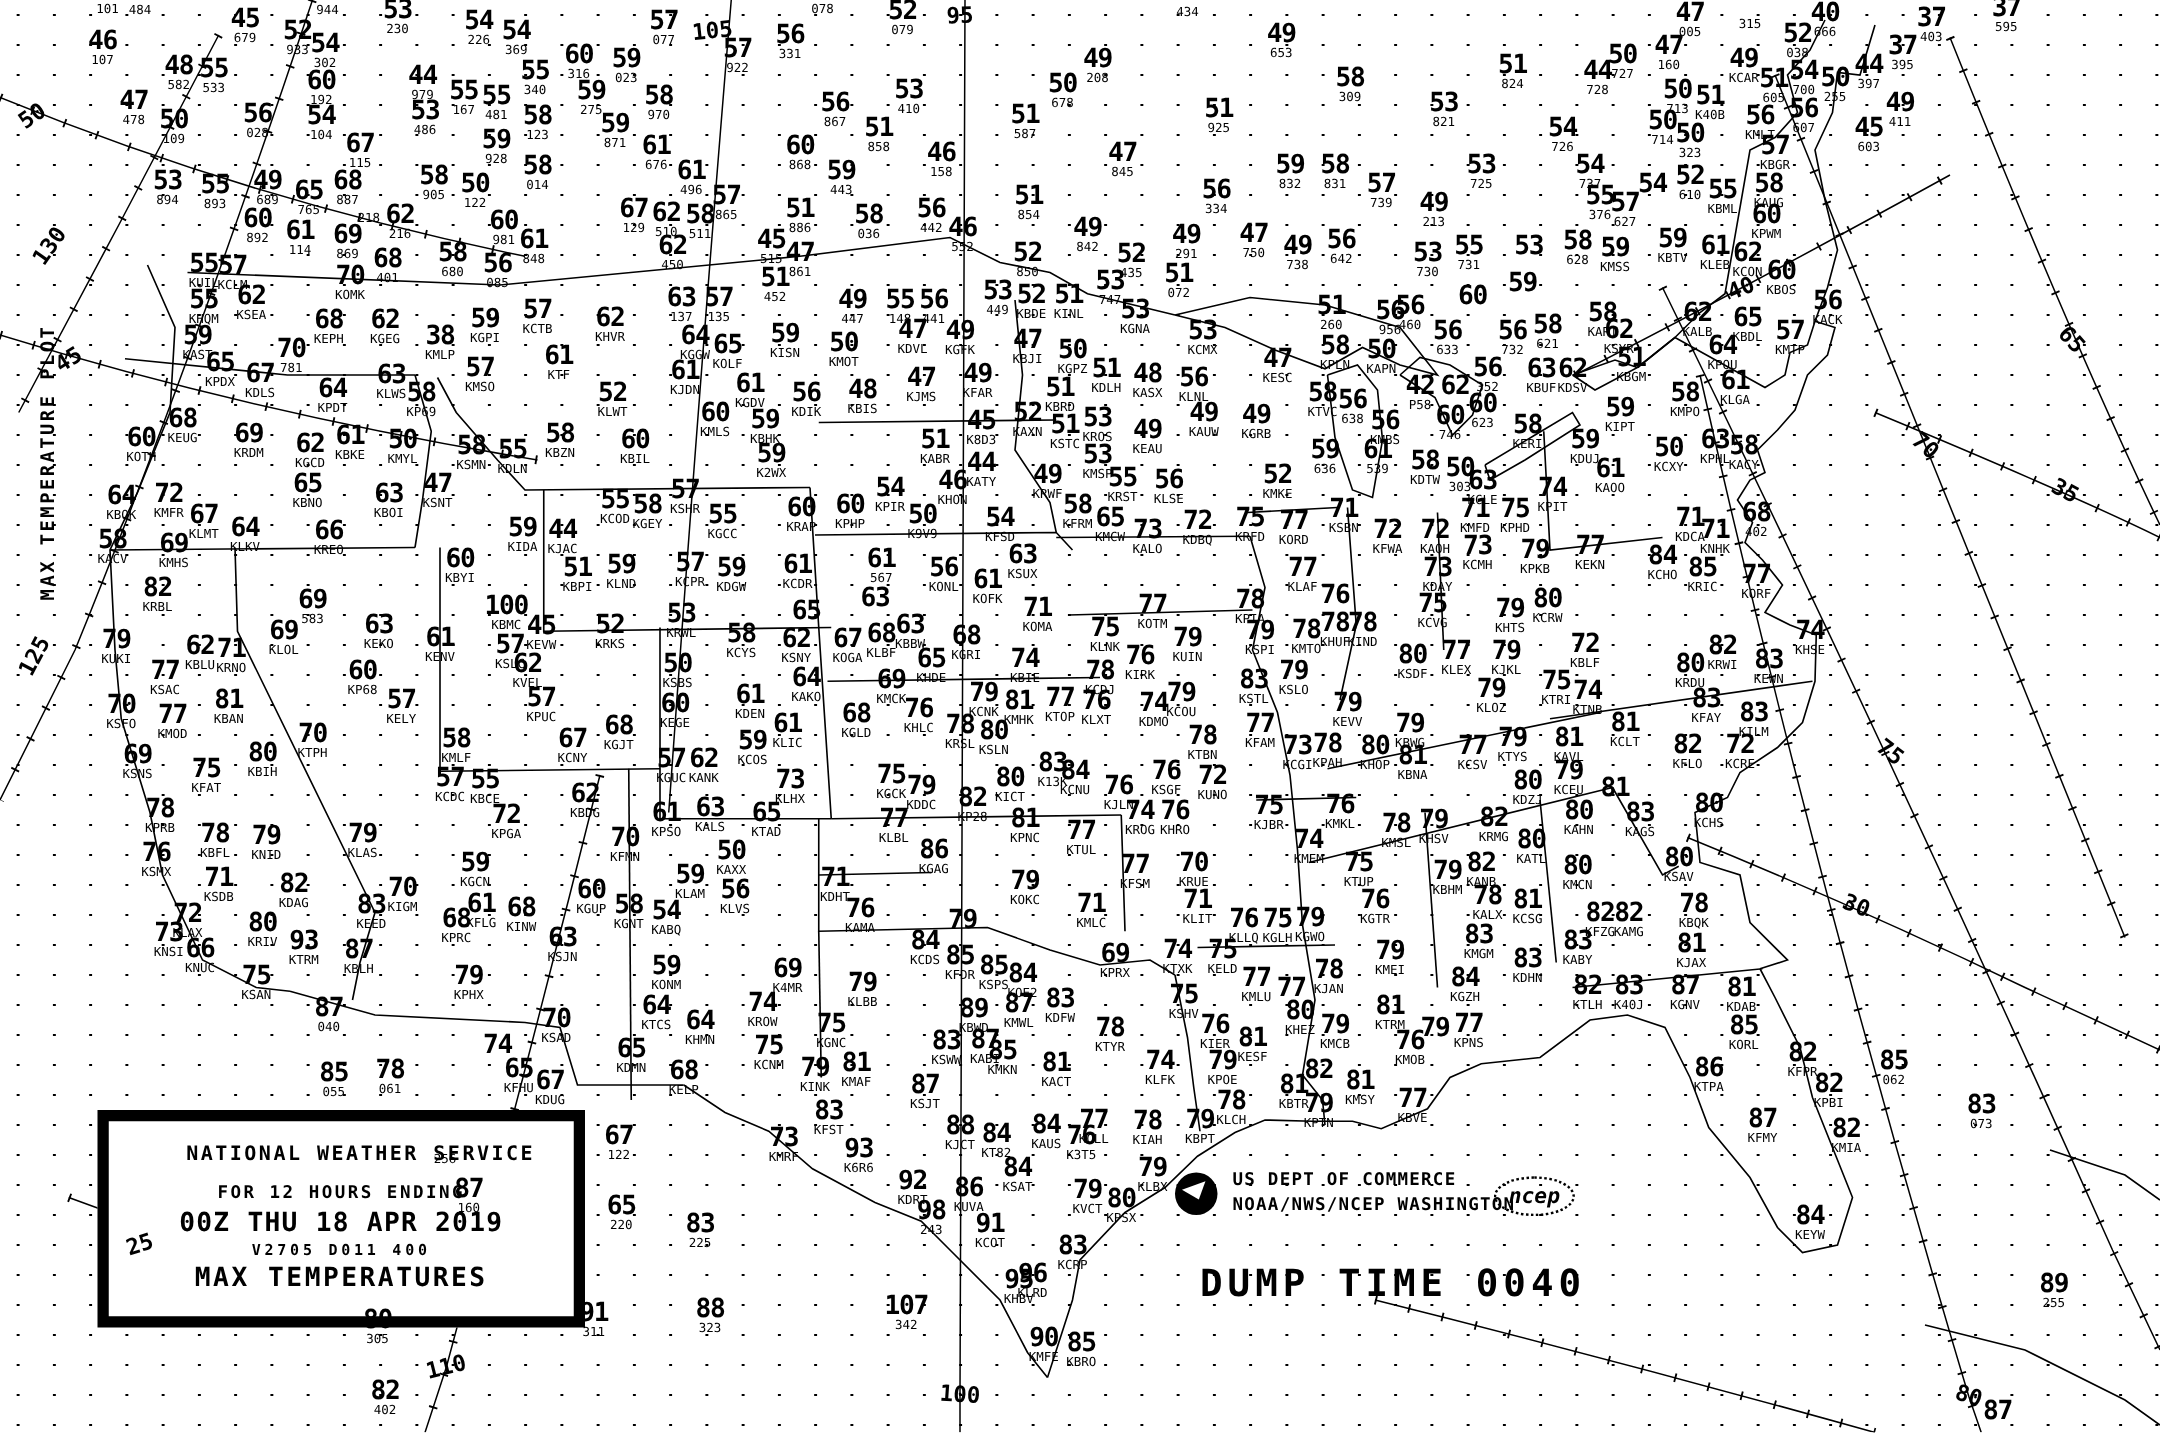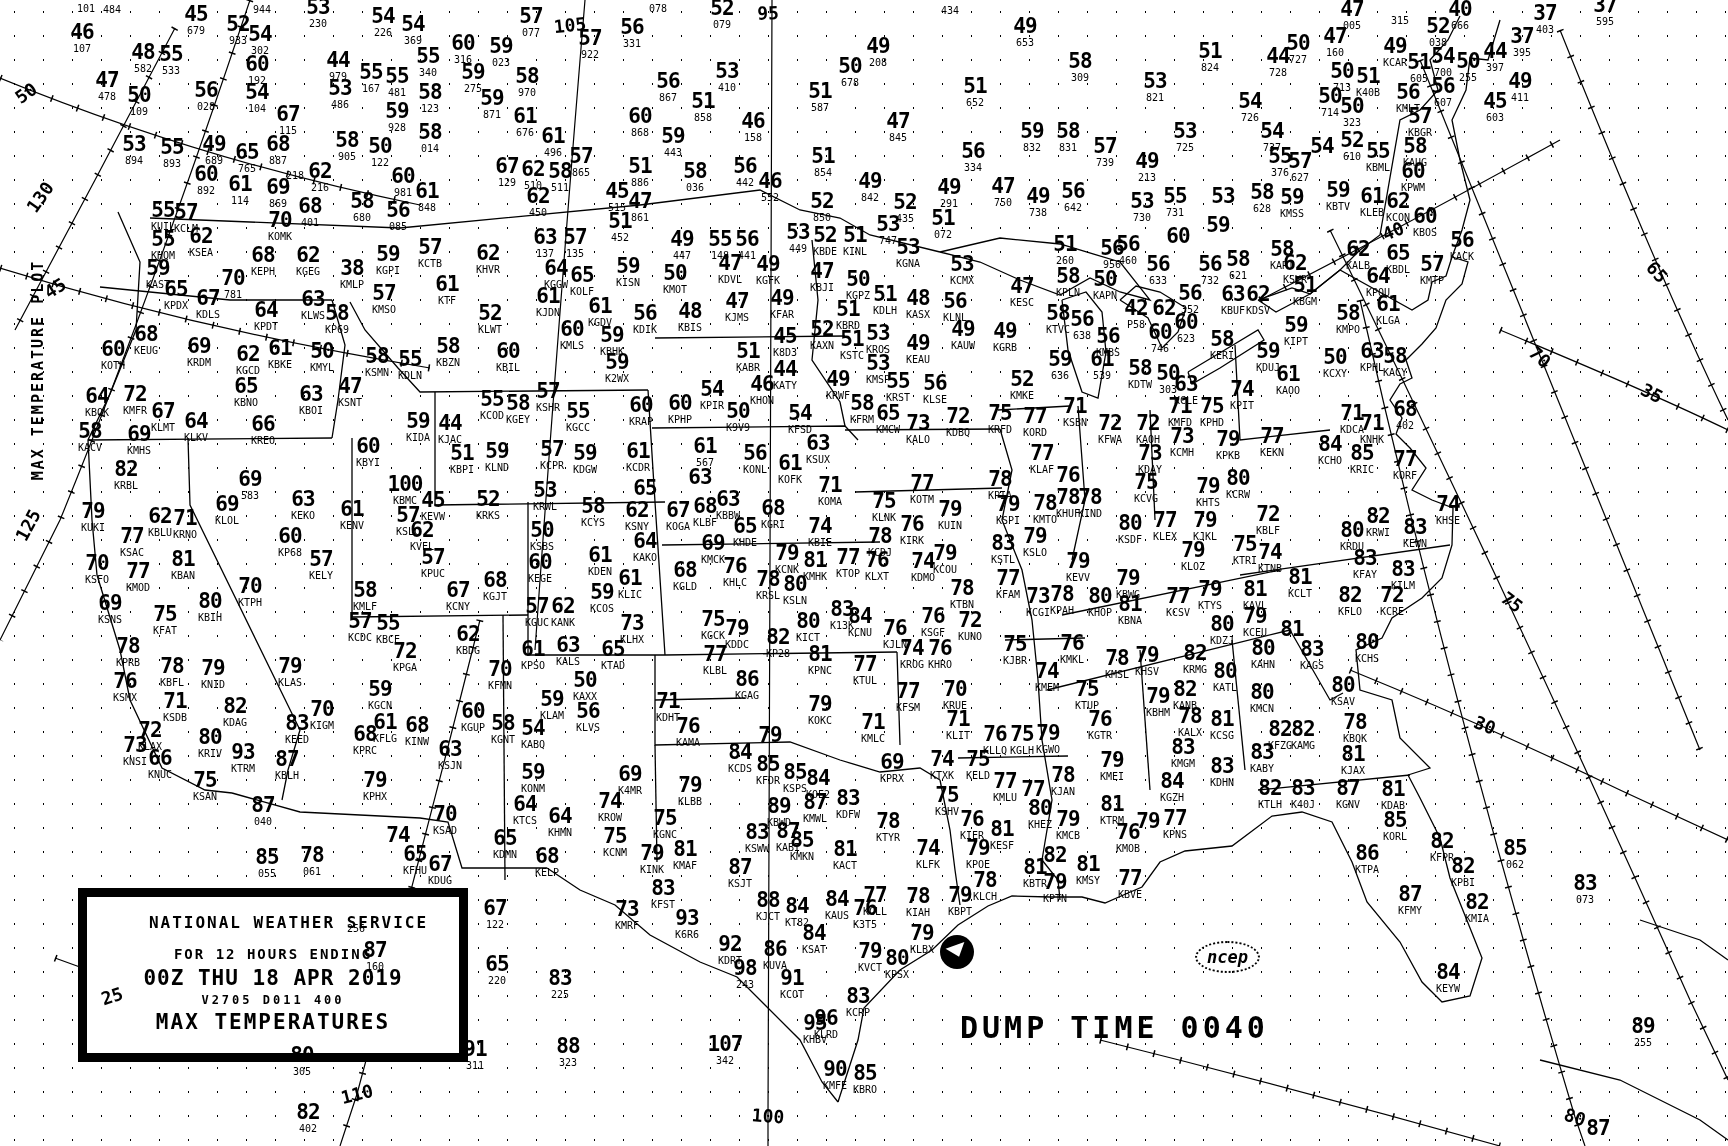--- a/index.html
+++ b/index.html
@@ -139,20 +139,24 @@
     <div class="l1">NATIONAL WEATHER SERVICE</div>
     <div class="l2">FOR 12 HOURS ENDING</div>
     <div class="l3">00Z THU  18 APR 2019</div>
     <div class="l4">V2705  D011  400</div>
     <div class="l5">MAX TEMPERATURES</div>
   </div>
 
   <div id="credits">
     <div class="row">
       <div id="noaa-logo"></div>
+      <div class="txt">
+        <div>US DEPT OF COMMERCE</div>
+        <div>NOAA/NWS/NCEP WASHINGTON</div>
+      </div>
     </div>
     <div id="ncep-logo">ncep</div>
   </div>
 
   <div id="dumptime">DUMP TIME 0040</div>
 
 <div class="st" style="left: 82px; top: 40px;"><span class="t">46</span><span class="dot"></span><span class="i">107</span></div>
     <div class="st" style="left: 143px; top: 60px;"><span class="t">48</span><span class="dot"></span><span class="i">582</span></div>
     <div class="st" style="left: 171px; top: 62px;"><span class="t">55</span><span class="dot"></span><span class="i">533</span></div>
     <div class="st" style="left: 196px; top: 22px;"><span class="t">45</span><span class="dot"></span><span class="i">679</span></div>
@@ -346,21 +350,21 @@
     <div class="st" style="left: 888px; top: 421px;"><span class="t">65</span><span class="dot"></span><span class="i">KMCW</span></div>
     <div class="st" style="left: 918px; top: 431px;"><span class="t">73</span><span class="dot"></span><span class="i">KALO</span></div>
     <div class="st" style="left: 958px; top: 424px;"><span class="t">72</span><span class="dot"></span><span class="i">KDBQ</span></div>
     <div class="st" style="left: 705px; top: 454px;"><span class="t">61</span><span class="dot"></span><span class="i">567</span></div>
     <div class="st" style="left: 755px; top: 461px;"><span class="t">56</span><span class="dot"></span><span class="i">KONL</span></div>
     <div class="st" style="left: 790px; top: 471px;"><span class="t">61</span><span class="dot"></span><span class="i">KOFK</span></div>
     <div class="st" style="left: 818px; top: 451px;"><span class="t">63</span><span class="dot"></span><span class="i">KSUX</span></div>
     <div class="st" style="left: 700px; top: 479px;"><span class="t">63</span><span class="dot"></span></div>
     <div class="st" style="left: 1025px; top: 34px;"><span class="t">49</span><span class="dot"></span><span class="i">653</span></div>
     <div class="st" style="left: 1080px; top: 69px;"><span class="t">58</span><span class="dot"></span><span class="i">309</span></div>
-    <div class="st" style="left: 975px; top: 94px;"><span class="t">51</span><span class="dot"></span><span class="i">652</span></div>
+    <div class="st" style="left: 975px; top: 94px;"><span class="t">51</span><span class="dot"></span><span class="i">925</span></div>
     <div class="st" style="left: 1155px; top: 89px;"><span class="t">53</span><span class="dot"></span><span class="i">821</span></div>
     <div class="st" style="left: 1210px; top: 59px;"><span class="t">51</span><span class="dot"></span><span class="i">824</span></div>
     <div class="st" style="left: 1278px; top: 64px;"><span class="t">44</span><span class="dot"></span><span class="i">728</span></div>
     <div class="st" style="left: 1250px; top: 109px;"><span class="t">54</span><span class="dot"></span><span class="i">726</span></div>
     <div class="st" style="left: 1185px; top: 139px;"><span class="t">53</span><span class="dot"></span><span class="i">725</span></div>
     <div class="st" style="left: 1272px; top: 139px;"><span class="t">54</span><span class="dot"></span><span class="i">737</span></div>
     <div class="st" style="left: 1280px; top: 164px;"><span class="t">55</span><span class="dot"></span><span class="i">376</span></div>
     <div class="st" style="left: 1032px; top: 139px;"><span class="t">59</span><span class="dot"></span><span class="i">832</span></div>
     <div class="st" style="left: 1068px; top: 139px;"><span class="t">58</span><span class="dot"></span><span class="i">831</span></div>
     <div class="st" style="left: 1105px; top: 154px;"><span class="t">57</span><span class="dot"></span><span class="i">739</span></div>

